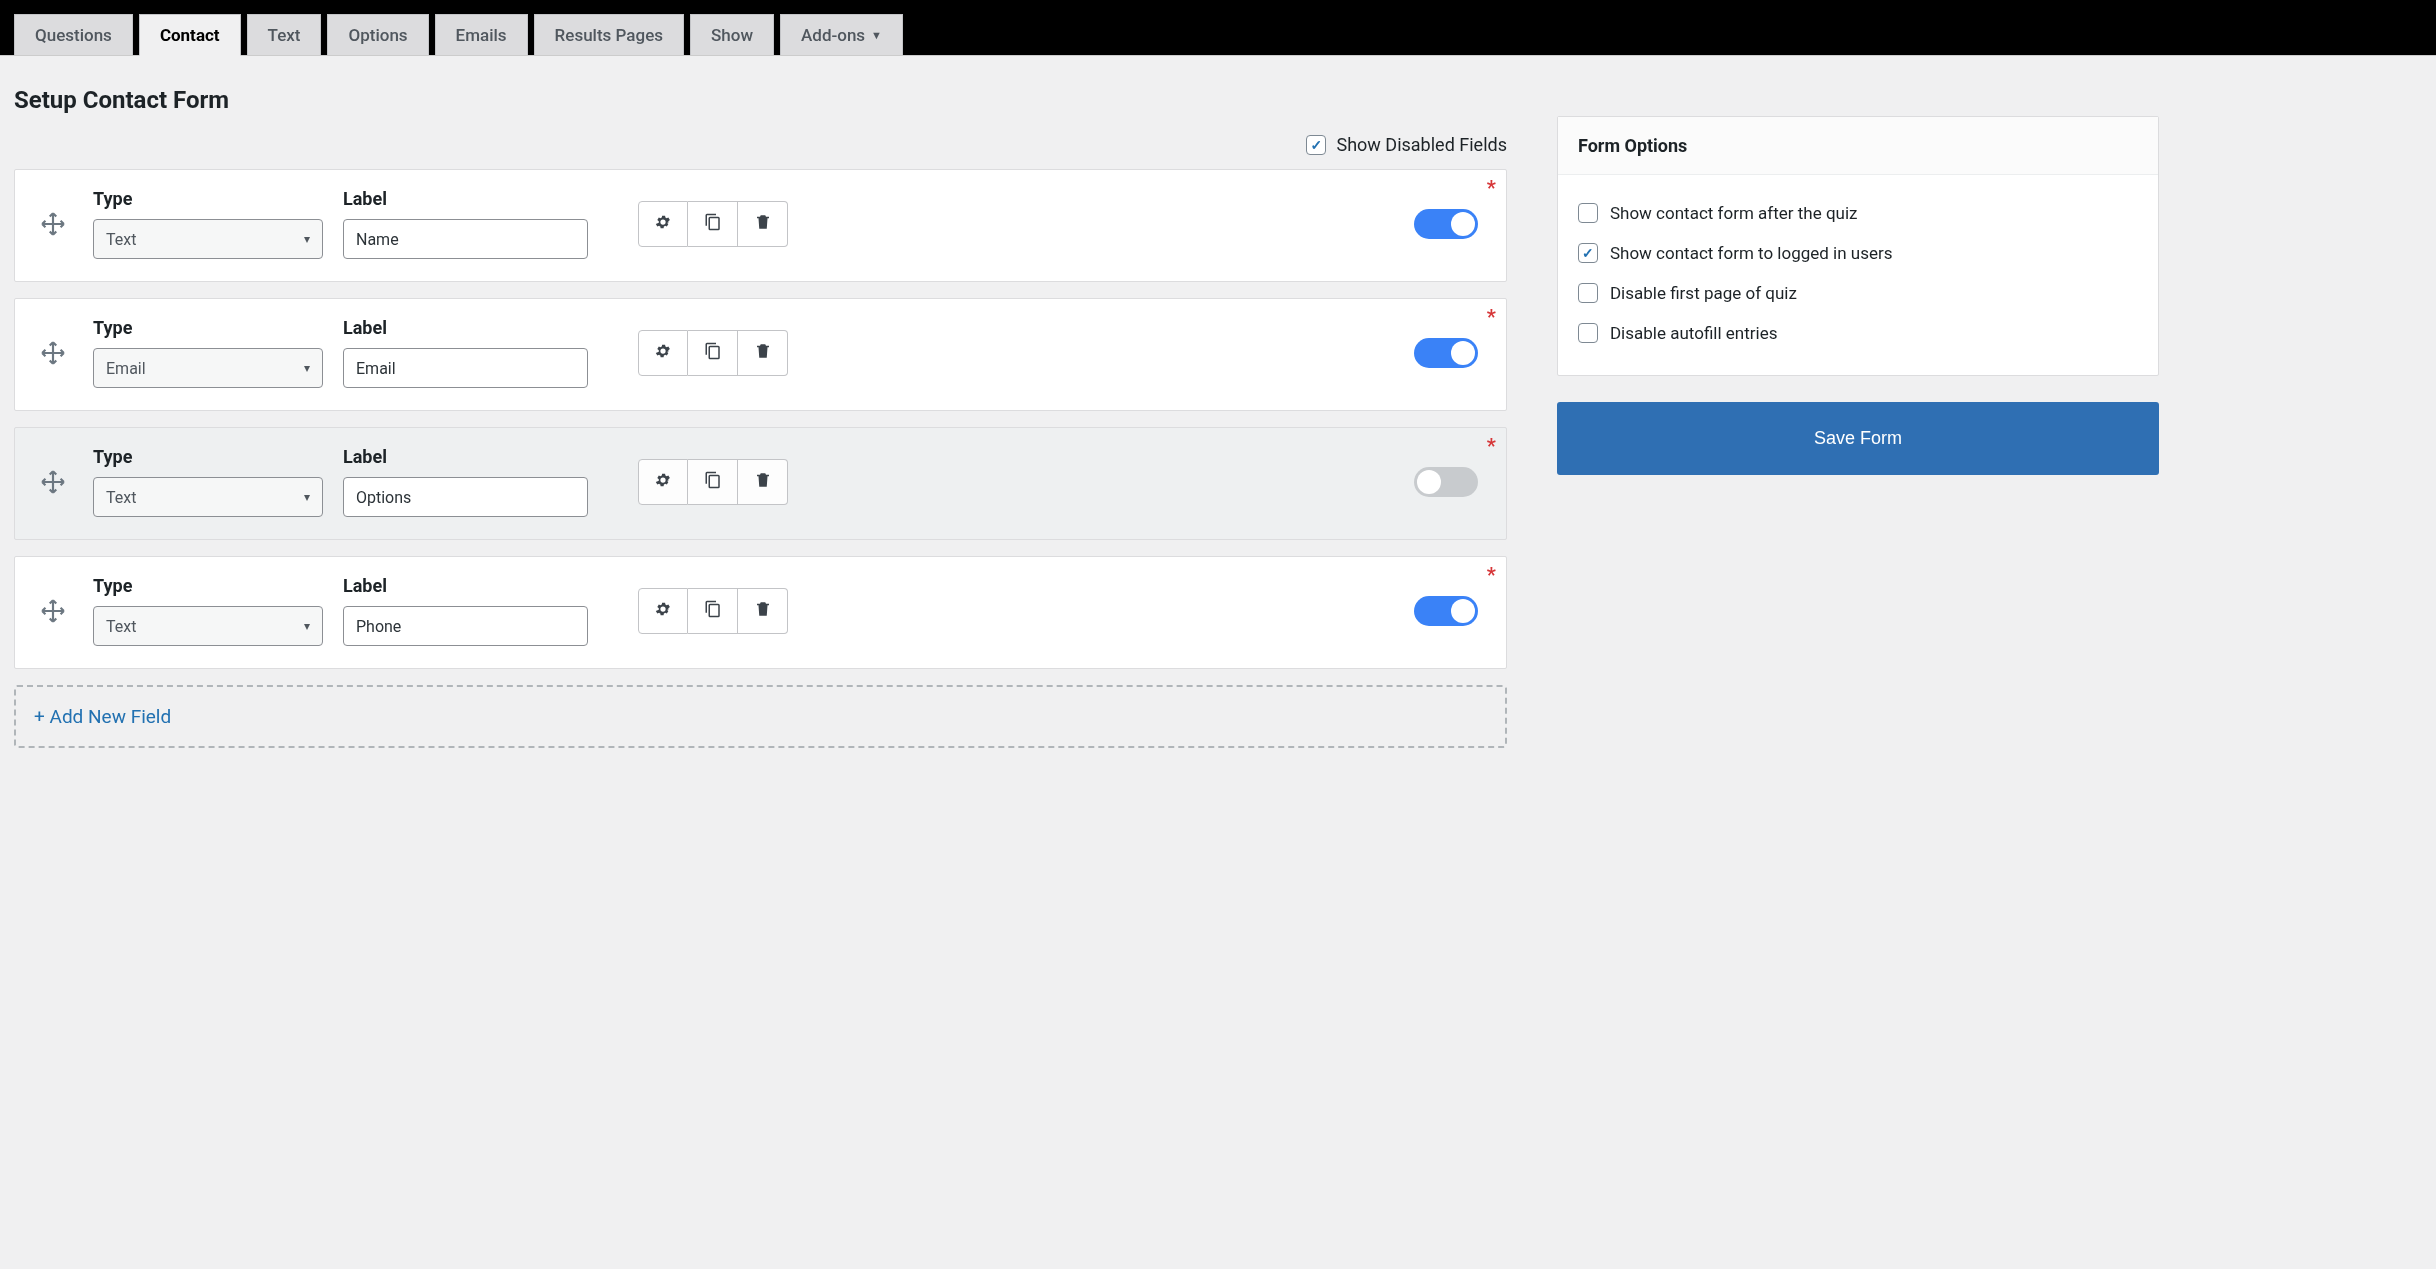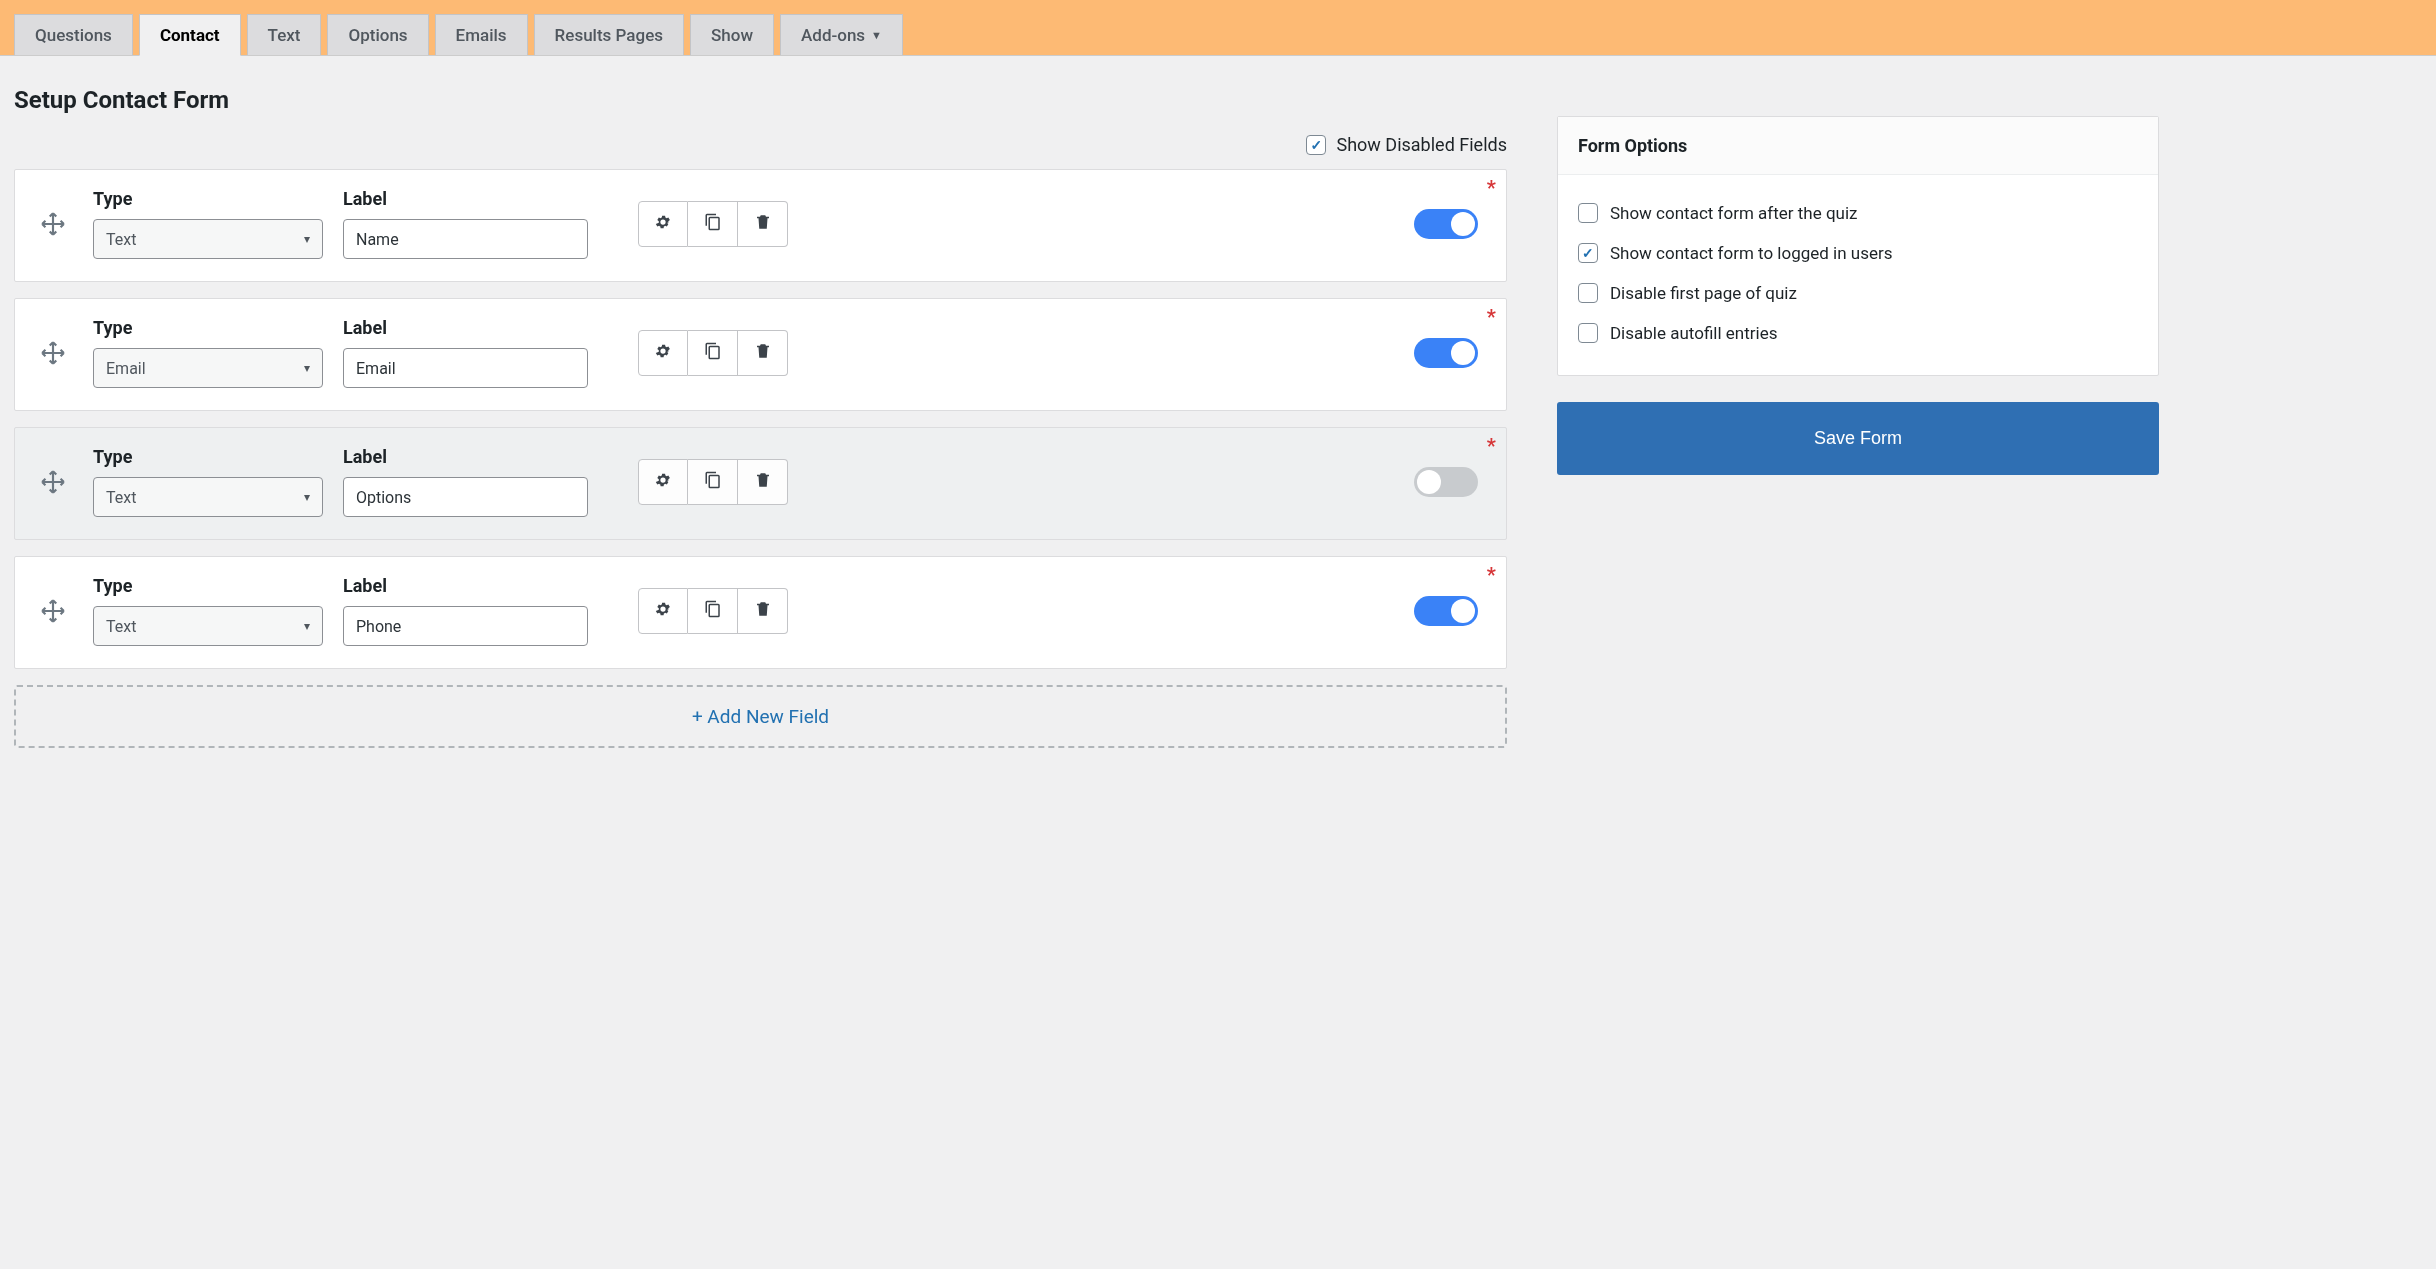--- a/index.html
+++ b/index.html
@@ -8,21 +8,21 @@
       background: #f0f0f1;
       color: #1d2327;
       font-size: 16px;
       padding: 0;
     }
     .tabs {
       display: flex;
       gap: 6px;
       padding: 14px 14px 0 14px;
       border-bottom: 1px solid #ccc;
-      background: #fdba74;
+      background: #000000;
     }
     .tab {
       background: #dcdcde;
       border: 1px solid #c3c4c7;
       border-bottom: none;
       padding: 10px 20px;
       color: #50575e;
       font-size: 17px;
       font-weight: 500;
       cursor: pointer;
@@ -171,21 +171,21 @@
     .required-star {
       position: absolute;
       top: 6px; right: 10px;
       color: #d63638;
       font-size: 20px;
       font-weight: 700;
     }
     .add-new {
       border: 2px dashed #b0b5b9;
       border-radius: 3px;
-      text-align: center;
+      text-align: left;
       padding: 18px;
       color: #2271b1;
       font-size: 19px;
       cursor: pointer;
       background: #f0f0f1;
     }
     .options-panel {
       background: #fff;
       border: 1px solid #dcdcde;
       border-radius: 2px;

